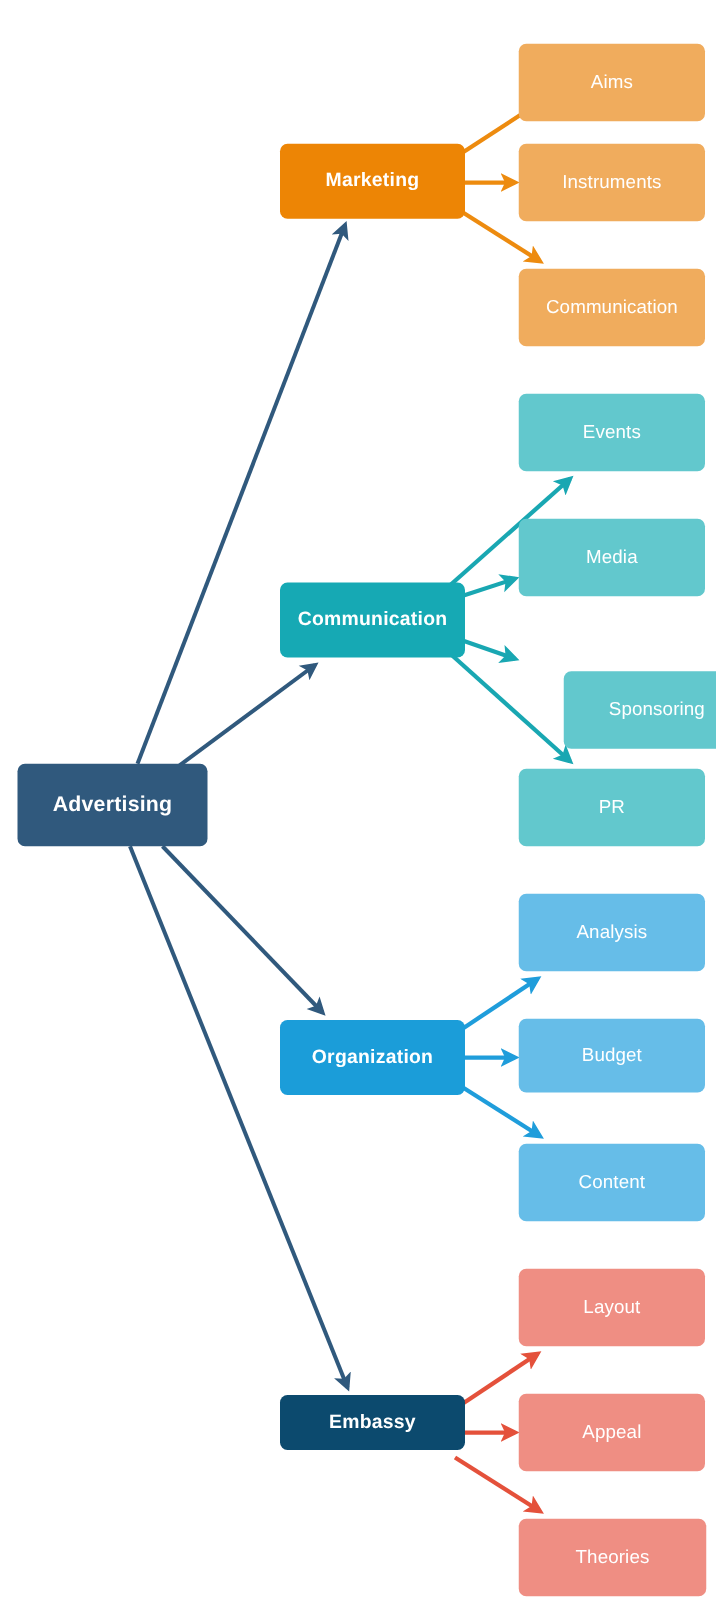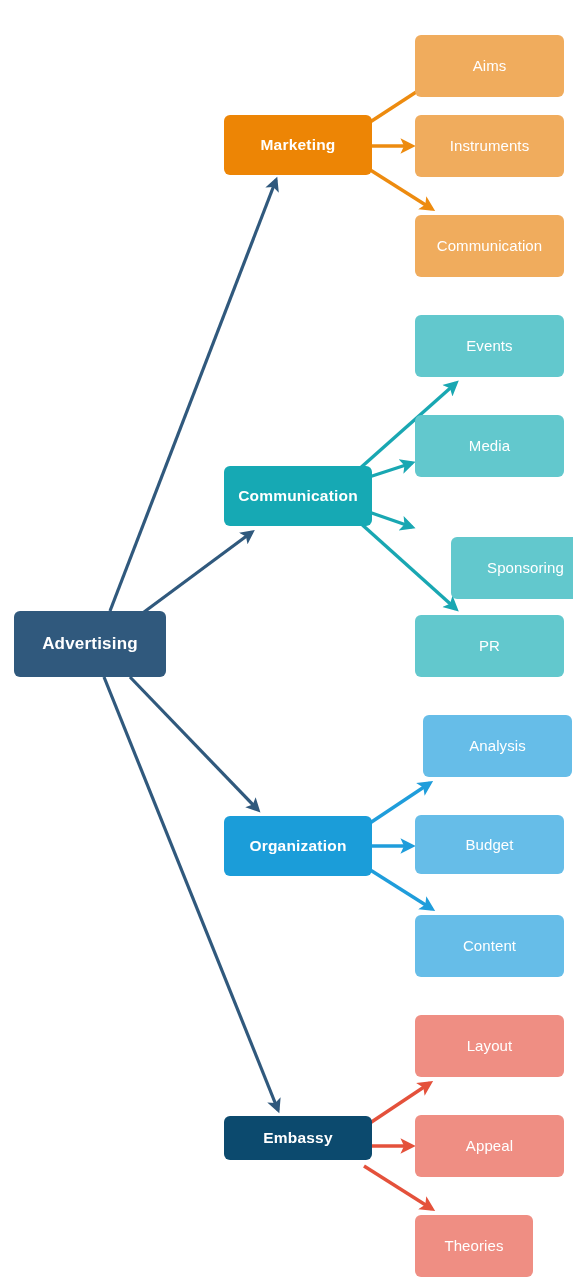--- a/index.html
+++ b/index.html
@@ -126,36 +126,36 @@
       </div>
       <div class="node node-leaf" style="left: 415px; top: 537px; width: 149px; height: 62px; background: rgb(98, 200, 205); color: rgb(255, 255, 255); margin-left: 36px;">
         <span class="node-label">Sponsoring</span>
       </div>
       <div class="node node-leaf" style="left: 415px; top: 615px; width: 149px; height: 62px; background: rgb(98, 200, 205); color: rgb(255, 255, 255);">
         <span class="node-label">PR</span>
       </div>
       <div class="node node-branch" style="left: 216px; top: 816px; width: 148px; height: 60px; background: rgb(27, 157, 217); color: rgb(255, 255, 255);">
         <span class="node-label">Organization</span>
       </div>
-      <div class="node node-leaf" style="left: 415px; top: 715px; width: 149px; height: 62px; background: rgb(102, 189, 232); color: rgb(255, 255, 255); margin-left: 8px;">
+      <div class="node node-leaf" style="left: 415px; top: 715px; width: 149px; height: 62px; background: rgb(102, 189, 232); color: rgb(255, 255, 255);">
         <span class="node-label">Analysis</span>
       </div>
       <div class="node node-leaf" style="left: 415px; top: 815px; width: 149px; height: 59px; background: rgb(102, 189, 232); color: rgb(255, 255, 255);">
         <span class="node-label">Budget</span>
       </div>
       <div class="node node-leaf" style="left: 415px; top: 915px; width: 149px; height: 62px; background: rgb(102, 189, 232); color: rgb(255, 255, 255);">
         <span class="node-label">Content</span>
       </div>
       <div class="node node-branch" style="left: 216px; top: 1116px; width: 148px; height: 44px; background: #0c4a6e; color: rgb(255, 255, 255);">
         <span class="node-label">Embassy</span>
       </div>
       <div class="node node-leaf" style="left: 415px; top: 1015px; width: 149px; height: 62px; background: rgb(239, 142, 131); color: rgb(255, 255, 255);">
         <span class="node-label">Layout</span>
       </div>
       <div class="node node-leaf" style="left: 415px; top: 1115px; width: 149px; height: 62px; background: rgb(239, 142, 131); color: rgb(255, 255, 255);">
         <span class="node-label">Appeal</span>
       </div>
-      <div class="node node-leaf" style="left: 415px; top: 1215px; width: 118px; height: 62px; background: rgb(239, 142, 131); color: rgb(255, 255, 255);">
+      <div class="node node-leaf" style="left: 415px; top: 1215px; width: 150px; height: 62px; background: rgb(239, 142, 131); color: rgb(255, 255, 255);">
         <span class="node-label">Theories</span>
       </div>
     </div>
 
 </div>
 
 </body></html>

